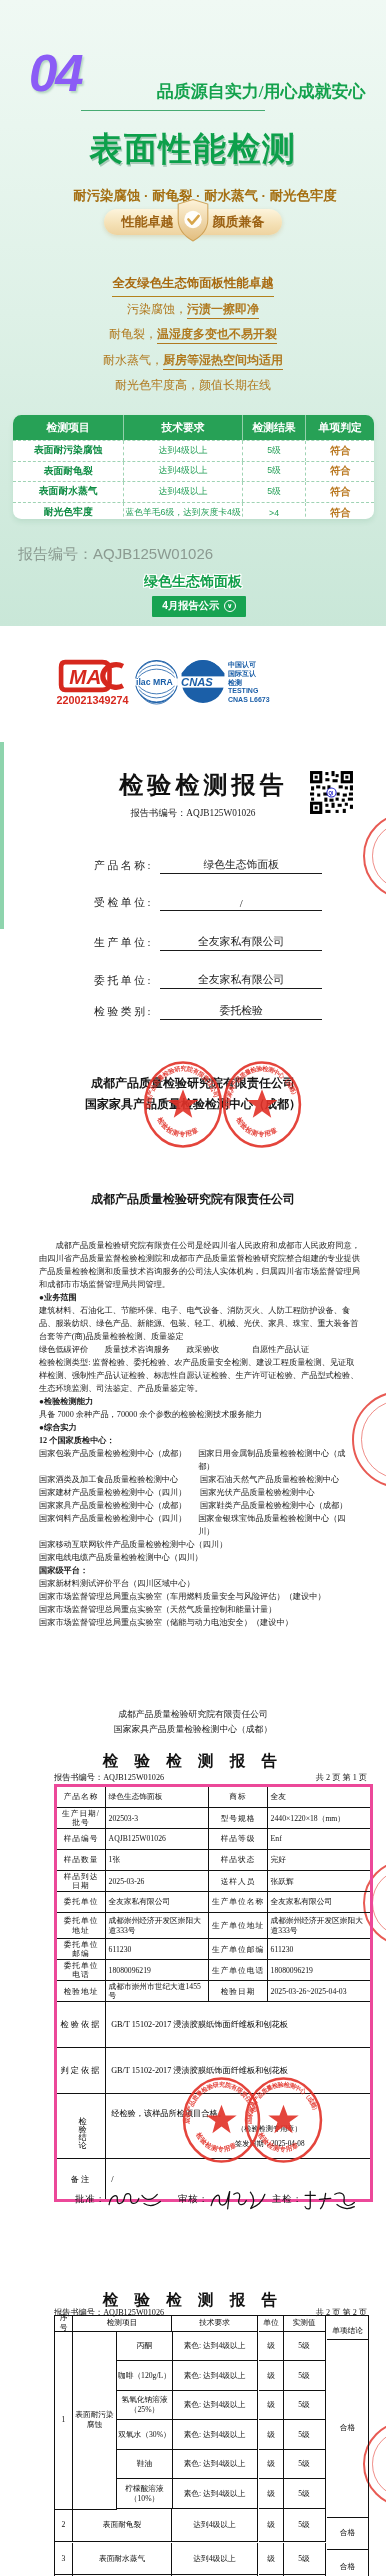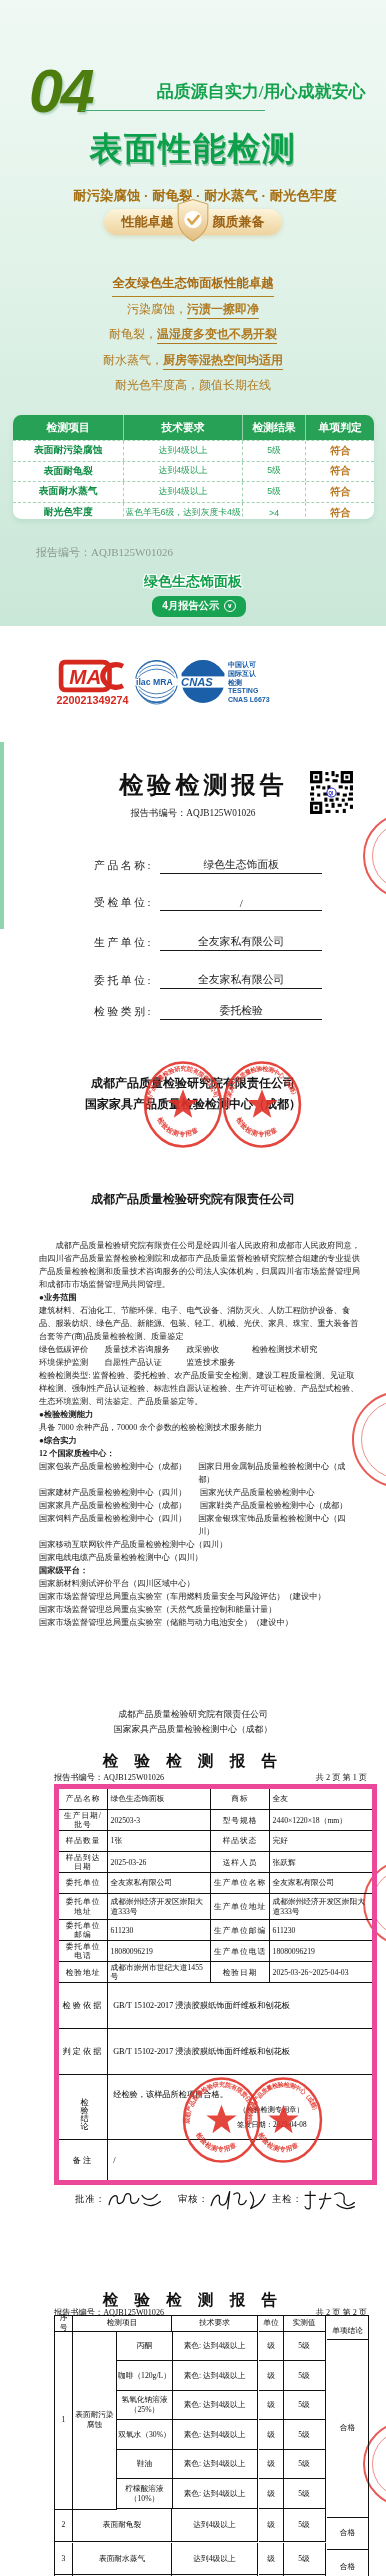--- a/index.html
+++ b/index.html
@@ -3,22 +3,22 @@
 <meta charset="utf-8">
 <style>
   html,body{margin:0;padding:0;background:#fff;}
   #root{position:relative;width:386px;height:3819px;margin:0;overflow:hidden;
         font-family:"Liberation Sans","DejaVu Sans",sans-serif;}
   .abs{position:absolute;}
   .serif{font-family:"Liberation Serif","DejaVu Serif",serif;}
   
   #hero-bg{left:0;top:0;width:386px;height:626px;
     background:linear-gradient(180deg,#f0f9f4 0%,#e9f6ef 20%,#def1e7 50%,#d2ebde 78%,#c9e7d8 100%);}
-  .hero-num{left:29px;top:44px;font-size:61px;font-weight:bold;font-style:italic;
-    color:#4d7c0f;letter-spacing:-2.1px;text-shadow:1.5px 1.5px 2.1px rgba(20,120,60,.25);margin-top:12px;}
+  .hero-num{left:29px;top:44px;font-size:51px;font-weight:bold;font-style:italic;
+    color:#8b5cf6;letter-spacing:-2.1px;text-shadow:1.5px 1.5px 2.1px rgba(20,120,60,.25);}
   .hero-tag{right:20.6px;top:80px;font-size:17px;font-weight:bold;color:#14a24d;font-family:Liberation Serif, serif;}
   .hero-line{left:81px;top:110px;width:184px;height:0.5px;background:#46ab72;}
   .big-title{left:0;top:127px;width:386px;text-align:center;font-size:33px;font-weight:bold;
     color:#0da04b;letter-spacing:1.5px;text-shadow:1px 1.5px 0.5px rgba(10,90,45,.28);}
   .subtitle{left:0;top:187px;width:386px;text-align:center;font-size:13.4px;font-weight:bold;color:#a56f12;margin-left:12px;}
   .badge{left:104px;top:209px;width:178px;height:26px;border-radius:13.4px;
     background:linear-gradient(180deg,#fdf4dc 0%,#f4e0b4 60%,#eed3a0 100%);
     box-shadow:0 1.5px 4.1px rgba(180,140,60,.25);display:flex;align-items:center;justify-content:space-between;
     padding:0 17.5px;box-sizing:border-box;font-size:13px;font-weight:bold;color:#9c6214;}
   .badge-shield{left:174px;top:198px;}
@@ -33,24 +33,24 @@
   .mhead{display:flex;height:25px;background:#27a156;color:#fff;font-weight:bold;font-size:10.8px;}
   .mhead div{display:flex;align-items:center;justify-content:center;border-right:0.5px solid rgba(255,255,255,.5);}
   .mhead div:last-child{border-right:none;}
   .mrow{display:flex;height:19.6px;font-size:9.3px;border-top:0.5px dashed #9fd3b4;}
   .mrow div{display:flex;align-items:center;justify-content:center;border-right:0.5px dashed #9fd3b4;}
   .mrow div:last-child{border-right:none;}
   .mc1{width:111px;}.mc2{width:118px;}.mc3{width:63px;}.mc4{width:68px;}
   .mrow .mc1{color:#0e8c43;font-weight:bold;font-size:9.8px;}
   .mrow .mc2,.mrow .mc3{color:#27a05a;font-size:8.8px;}
   .mrow .mc4{color:#b9771f;font-weight:bold;font-size:10.3px;}
-  .repno{left:36px;top:545px;font-size:11px;color:#8b9a91;font-family:Liberation Serif, serif;}
+  .repno{left:18px;top:545px;font-size:15px;color:#8b9a91;}
   .outline-name{left:0;top:573px;width:386px;text-align:center;font-size:14px;font-weight:bold;color:#13a04c;
     text-shadow:-1px 0 #fff,1px 0 #fff,0 -1px #fff,0 1px #fff,-1px -1px #fff,1px 1px #fff,-1px 1px #fff,1px -1px #fff;}
-  .pub-btn{left:152px;top:596px;width:94px;height:20.6px;background:#17a351;border:none;border-radius:8px;
+  .pub-btn{left:152px;top:596px;width:94px;height:20.6px;background:#17a351;border:none;border-radius:1px;
     color:#fff;font-size:10.3px;font-weight:bold;display:flex;align-items:center;justify-content:center;gap:4.1px;
     cursor:pointer;font-family:inherit;}
   .chev{width:10.3px;height:10.3px;border:1px solid #fff;border-radius:50%;display:inline-flex;
     align-items:center;justify-content:center;font-size:6.7px;line-height:1;}
   
   #doczone{left:0;top:626px;width:386px;height:3193px;background:#fff;}
   .green-strip{left:0;top:742px;width:3.6px;height:187px;background:#8ed4ad;}
   .cma-num{left:54px;top:694px;width:77px;text-align:center;font-size:10.8px;color:#d6281e;font-weight:bold;}
   .cnas-txt{left:228px;top:661px;font-size:7px;font-weight:bold;color:#1b5fa8;line-height:8.8px;}
   .cover-title{left:44px;top:769px;width:319px;text-align:center;font-size:24px;font-weight:bold;
@@ -64,21 +64,21 @@
   .about{left:39px;top:1239px;width:321px;font-size:8.2px;line-height:13px;color:#222;}
   .about p{margin:0;}
   .about .ind{text-indent:2em;text-align:justify;}
   .about .bh{font-weight:bold;}
   .two-col{display:flex;}
   .two-col span:first-child{width:161px;}
   .center-lines{left:0;width:386px;text-align:center;font-size:8.8px;color:#222;}
   .pg-title{left:0;width:386px;text-align:center;font-size:15.5px;font-weight:bold;letter-spacing:6.2px;color:#111;}
   .pg-no{position:absolute;left:54px;width:313px;font-size:8.2px;color:#111;}
   .pg-no .right{float:right;}
-  .itable{position:absolute;left:54px;width:313px;border:5px solid #ec4899;box-sizing:content-box;}
+  .itable{position:absolute;left:54px;width:313px;border:3px solid #ec4899;box-sizing:content-box;}
   .irow{position:relative;display:grid;grid-template-columns:49px 103px 59px 101px;border-bottom:0.8px solid #111;}
   .irow:last-child{border-bottom:none;}
   .irow div{border-right:0.8px solid #111;display:flex;align-items:center;font-size:7.7px;color:#111;
     padding:1px 2.6px;box-sizing:border-box;line-height:9.3px;}
   .irow div:last-child{border-right:none;}
   .irow .lab{justify-content:center;text-align:center;letter-spacing:1px;}
   .xrow{display:grid;grid-template-columns:49px 264px;border-bottom:0.8px solid #111;}
   .xrow .lab{border-right:0.8px solid #111;display:flex;align-items:center;justify-content:center;
     letter-spacing:2.1px;font-size:8.2px;}
   .xrow .val{display:flex;align-items:center;padding:3.1px 5.2px;font-size:8.2px;box-sizing:border-box;}
@@ -326,30 +326,33 @@
     </svg>
   </div>
 
   <div class="abs org-line serif" style="top:1191px">成都产品质量检验研究院有限责任公司</div>
 
   <div class="abs edge-stamp" style="top:1391px;width:93px;height:93px"></div>
   <div class="abs about serif">
     <p class="ind">成都产品质量检验研究院有限责任公司是经四川省人民政府和成都市人民政府同意，由四川省产品质量监督检验检测院和成都市产品质量监督检验研究院整合组建的专业提供产品质量检验检测和质量技术咨询服务的公司法人实体机构，归属四川省市场监督管理局和成都市市场监督管理局共同管理。</p>
     <p class="bh">●业务范围</p>
     <p>建筑材料、石油化工、节能环保、电子、电气设备、消防灭火、人防工程防护设备、食品、服装纺织、绿色产品、新能源、包装、轻工、机械、光伏、家具、珠宝、重大装备首台套等产(商)品质量检验检测、质量鉴定</p>
-    <p>绿色低碳评价　　质量技术咨询服务　　政采验收　　　　检验检测技术研究</p>
-    <p>环境保护监测　　自愿性产品认证　　　监造技术服务</p>
+    <p>绿色低碳评价　　质量技术咨询服务　　政采验收　　　　自愿性产品认证</p>
     <p>检验检测类型: 监督检验、委托检验、农产品质量安全检测、建设工程质量检测、见证取样检测、强制性产品认证检验、标志性自愿认证检验、生产许可证检验、产品型式检验、生态环境监测、司法鉴定、产品质量鉴定等。</p>
     <p class="bh">●检验检测能力</p>
     <p>具备 7000 余种产品，70000 余个参数的检验检测技术服务能力</p>
     <p class="bh">●综合实力</p>
     <p class="bh">12 个国家质检中心：</p>
     <p class="two-col">
         <span>国家包装产品质量检验检测中心（成都）</span>
         <span>国家日用金属制品质量检验检测中心（成都）</span>
+      </p>
+    <p class="two-col">
+        <span>国家酒类及加工食品质量检验检测中心</span>
+        <span>国家石油天然气产品质量检验检测中心</span>
       </p>
     <p class="two-col">
         <span>国家建材产品质量检验检测中心（四川）</span>
         <span>国家光伏产品质量检验检测中心</span>
       </p>
     <p class="two-col">
         <span>国家家具产品质量检验检测中心（成都）</span>
         <span>国家鞋类产品质量检验检测中心（成都）</span>
       </p>
     <p class="two-col">
@@ -380,20 +383,26 @@
         <div class="lab">商标</div>
         <div>全友</div>
       </div>
     <div class="irow" style="height:20px">
         <div class="lab">生产日期/批号</div>
         <div>202503-3</div>
         <div class="lab">型号规格</div>
         <div>2440×1220×18（mm）</div>
       </div>
     <div class="irow" style="height:20px">
+        <div class="lab">样品编号</div>
+        <div>AQJB125W01026</div>
+        <div class="lab">样品等级</div>
+        <div>Enf</div>
+      </div>
+    <div class="irow" style="height:20px">
         <div class="lab">样品数量</div>
         <div>1张</div>
         <div class="lab">样品状态</div>
         <div>完好</div>
       </div>
     <div class="irow" style="height:20px">
         <div class="lab">样品到达日期</div>
         <div>2025-03-26</div>
         <div class="lab">送样人员</div>
         <div>张跃辉</div>

